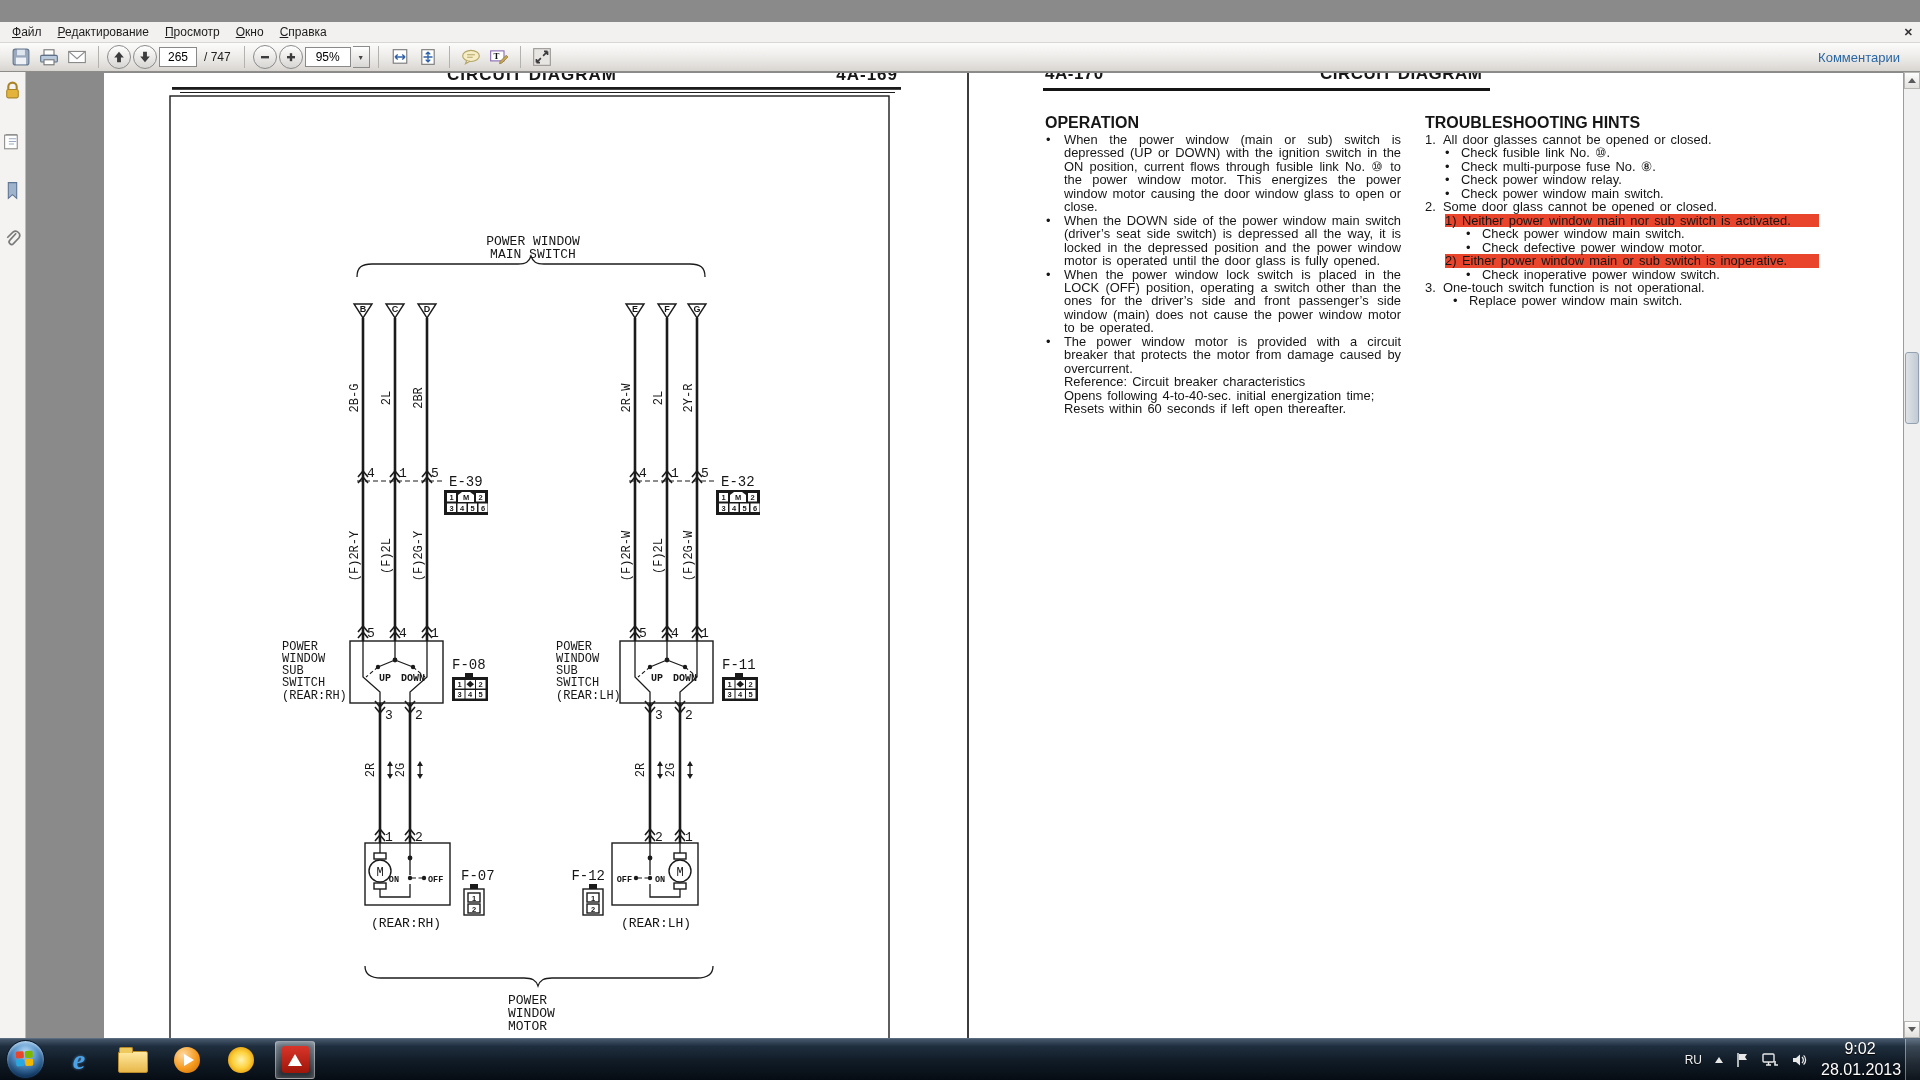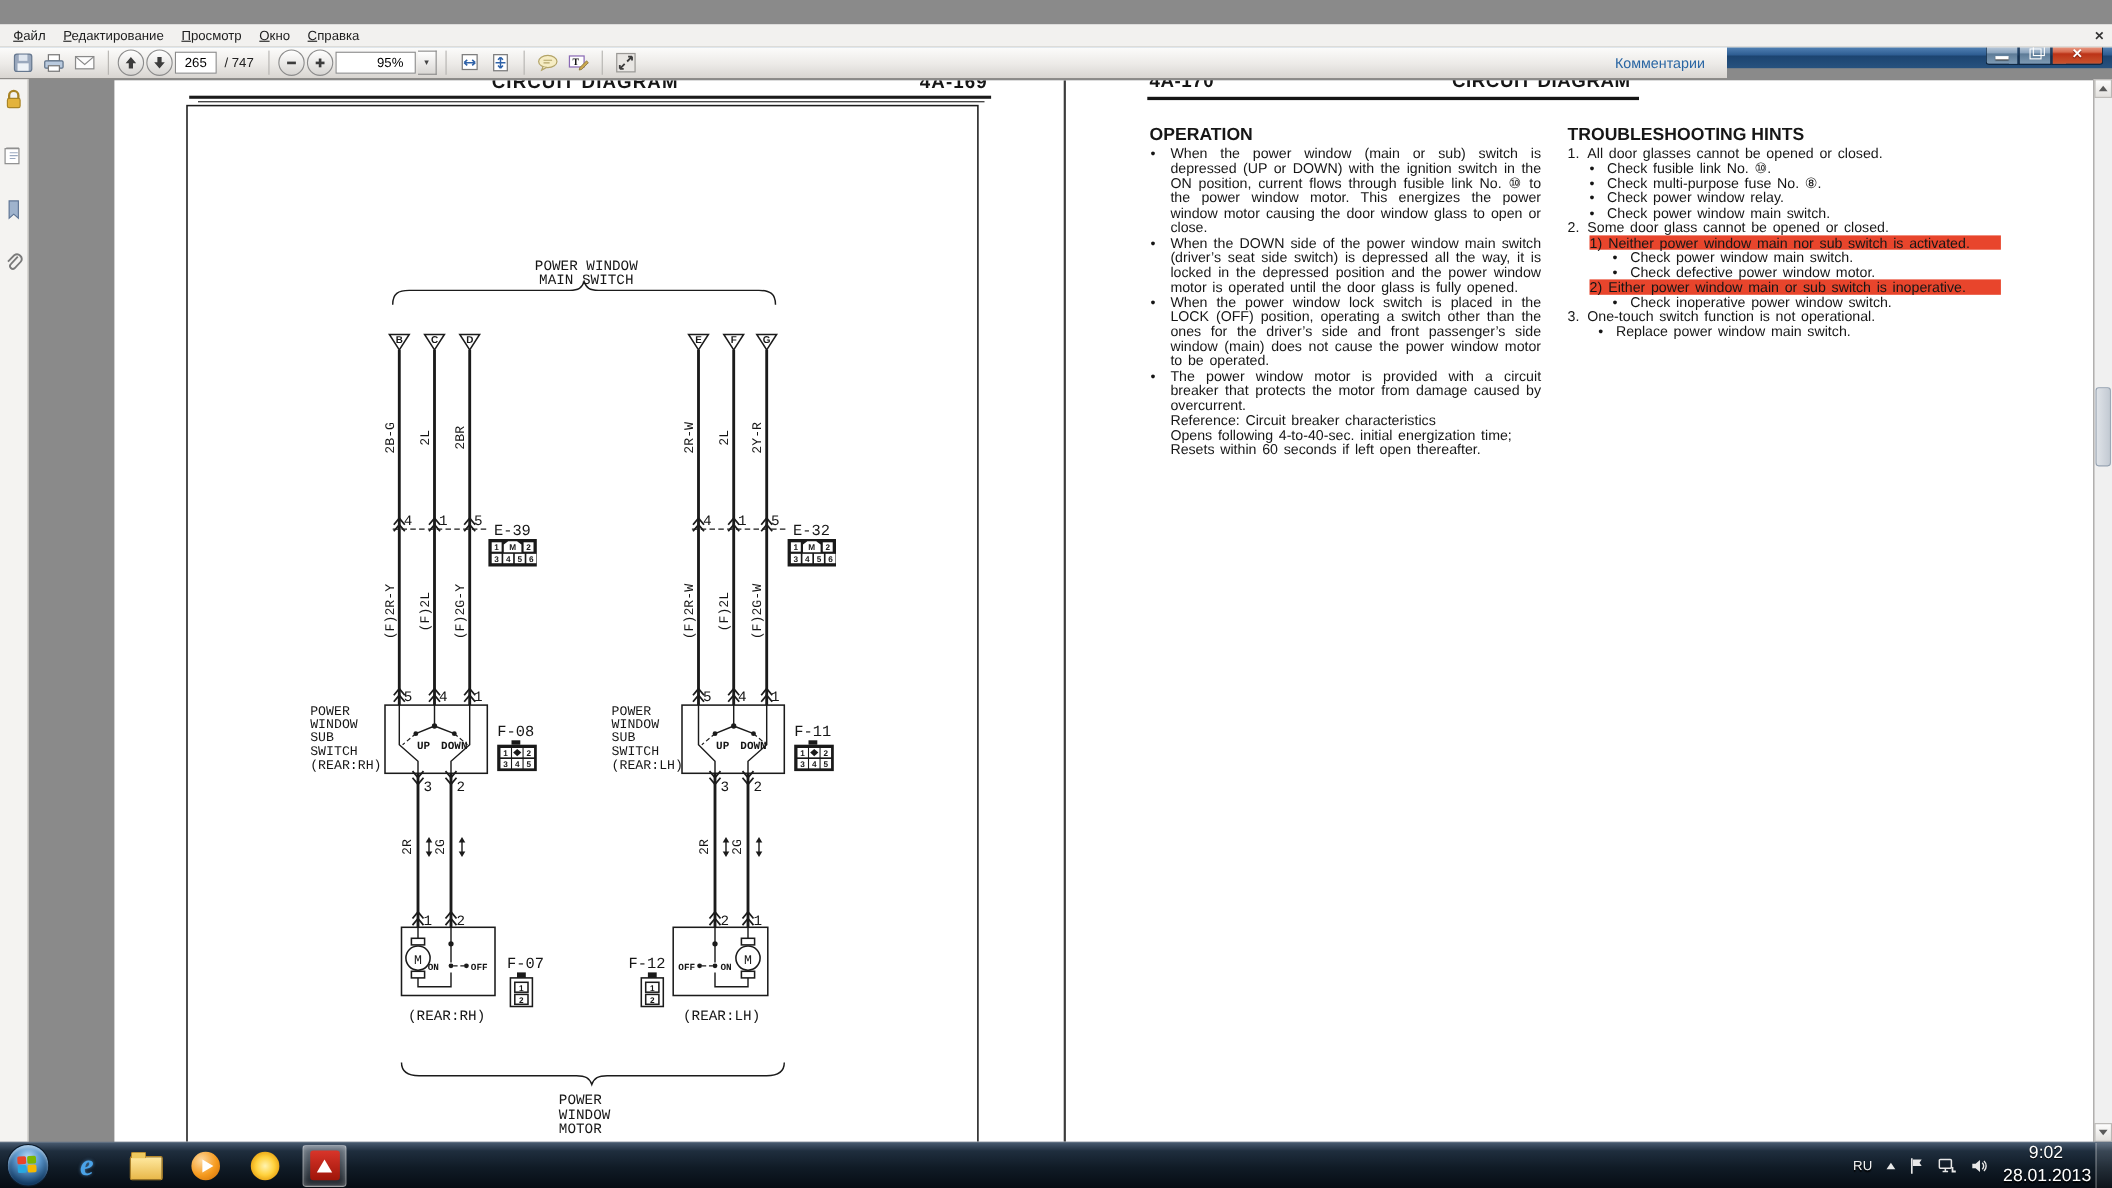--- a/index.html
+++ b/index.html
@@ -27,21 +27,21 @@
   .resglyph:before{content:"";position:absolute;left:2px;top:-4px;width:9px;height:8px;border:1px solid #fff;}
 
   
   #menubar{position:absolute;left:0;top:22px;width:1920px;height:21px;background:#f2f1ef;
     border-bottom:1px solid #d8d6d3;display:flex;align-items:center;font-size:12px;color:#1d1d1d;padding-left:4px;box-sizing:border-box;}
   .mi{padding:17px 8px;display:inline-block;}
   .mi::first-letter{text-decoration:underline;}
   #menuclose{position:absolute;right:7px;top:4px;font-size:11px;color:#333;font-weight:bold;}
 
   
-  #toolbar{position:absolute;left:0;top:43px;width:1570px;height:29px;
+  #toolbar{position:absolute;left:0;top:43px;width:1920px;height:29px;
     background:linear-gradient(180deg,#fcfcfb 0%,#eceae7 55%,#d8d5d1 100%);
     border-bottom:1px solid #8e8c89;display:flex;align-items:center;padding:0 8px;box-sizing:border-box;gap:2px;}
   .tbtn{height:24px;min-width:26px;display:flex;align-items:center;justify-content:center;border-radius:3px;}
   .rnd{width:22px;height:22px;min-width:22px;border-radius:50%;border:1px solid #8b8b8b;
     background:linear-gradient(180deg,#ffffff,#d7d5d2);display:flex;align-items:center;justify-content:center;}
   .tsep{width:1px;height:22px;background:#b4b2af;margin:0 6px;}
   .tfield{width:36px;height:18px;border:1px solid #898989;background:#fff;font:12px "Liberation Sans",sans-serif;
     text-align:center;padding:0;}
   .tof{font-size:12px;color:#222;margin:0 5px;}
   .caretbtn{width:16px;height:20px;border:1px solid #8b8b8b;border-left:none;background:linear-gradient(#fff,#d9d7d4);
@@ -202,21 +202,21 @@
       <svg width="12" height="12" viewBox="0 0 12 12">
           <rect x="2" y="5" width="8" height="2.4" fill="#3c3c3c"></rect>
         </svg>
     </div>
     <div class="rnd">
       <svg width="12" height="12" viewBox="0 0 12 12">
           <rect x="2" y="5" width="8" height="2.4" fill="#3c3c3c"></rect>
           <rect x="4.8" y="2.2" width="2.4" height="8" fill="#3c3c3c"></rect>
         </svg>
     </div>
-    <input class="tfield" style="width: 44px; padding-left: 27px;" value="95%">
+    <input class="tfield" style="width: 44px;" value="95%">
     <div class="caretbtn">
         <span>▼</span>
       </div>
     <div class="tsep"></div>
     <div class="tbtn">
       <svg width="18" height="18" viewBox="0 0 16 16">
         <rect x="2" y="1.5" width="12" height="12" fill="#fff" stroke="#7a7a7a"></rect>
         <path d="M3.5 8 H12.5 M3.5 8 l2.5 -2.2 M3.5 8 l2.5 2.2 M12.5 8 l-2.5 -2.2 M12.5 8 l-2.5 2.2" stroke="#2f62a8" fill="none" stroke-width="1.3"></path>
       </svg>
     </div>

